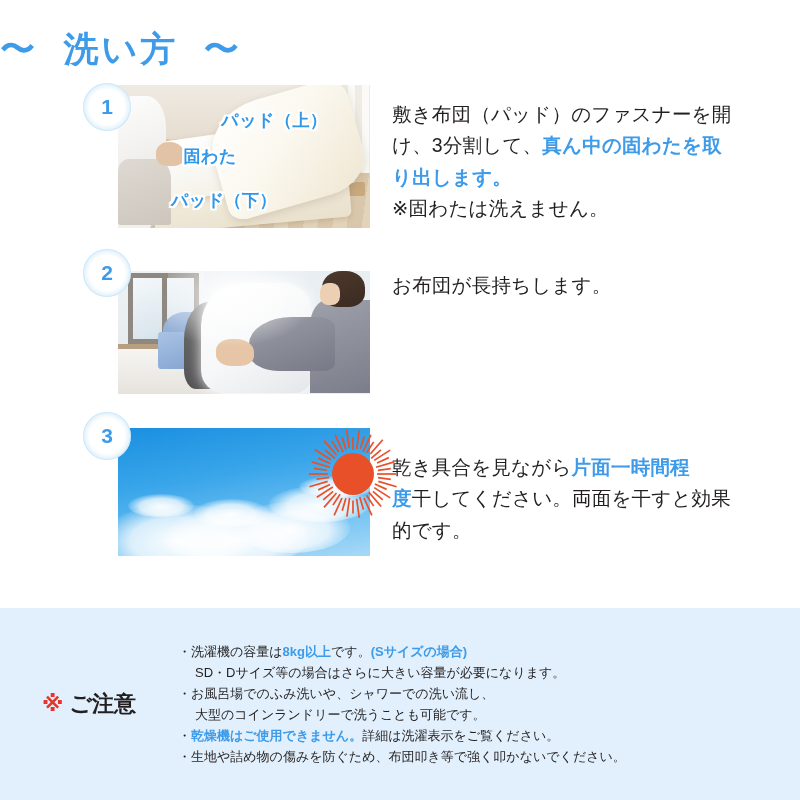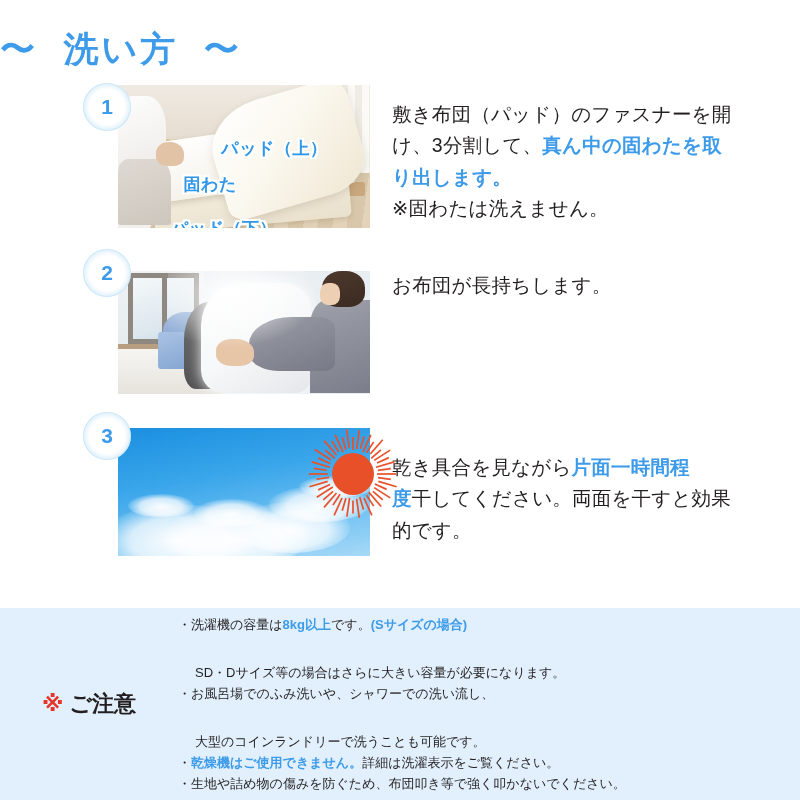--- a/index.html
+++ b/index.html
@@ -126,21 +126,20 @@
     color: #2f96e8;
     font-weight: bold;
     font-size: 17px;
     letter-spacing: .5px;
     white-space: nowrap;
     text-shadow:
       -2px -2px 0 #fff,  2px -2px 0 #fff,
       -2px  2px 0 #fff,  2px  2px 0 #fff,
       -2px  0   0 #fff,  2px  0   0 #fff,
        0   -2px 0 #fff,  0    2px 0 #fff;
-    margin-top: 28px;
   }
   .lbl-upper  { left: 41%; top: 17%; }
   .lbl-kowata { left: 26%; top: 42%; }
   .lbl-lower  { left: 21%; top: 73%; text-align: right; }
 
   
   .photo2 { background: #e9eef2; }
   .p2-wallL {
     position: absolute; left: 0; top: 0; width: 34%; height: 100%;
     background: linear-gradient(180deg, #eef2f4 0%, #e2e8ec 100%);
@@ -263,21 +262,21 @@
     white-space: nowrap;
   }
   .notice-label .mark { color: #e8332a; margin-right: 6px; }
   .notice-list { flex: 1; padding-right: 14px; }
   .notice-line {
     font-size: 13px;
     line-height: 1.62;
     color: #231f20;
     white-space: nowrap;
   }
-  .notice-line.indent { padding-left: 17px; margin-top: 27px; }
+  .notice-line.indent { padding-left: 17px; }
 </style>
 </head>
 <body>
 
 <div class="title">〜  洗い方  〜</div>
 
 <div class="steps">
 
   <div class="step" style="margin-top:8px;">
     <div class="step-badge" style="left:83px; top:6px;">

